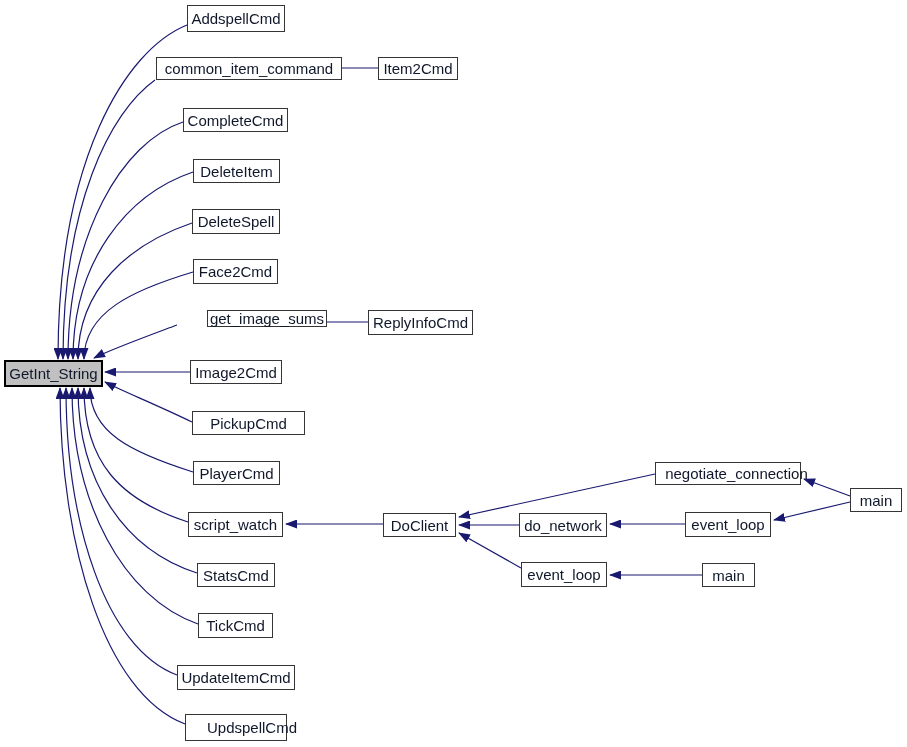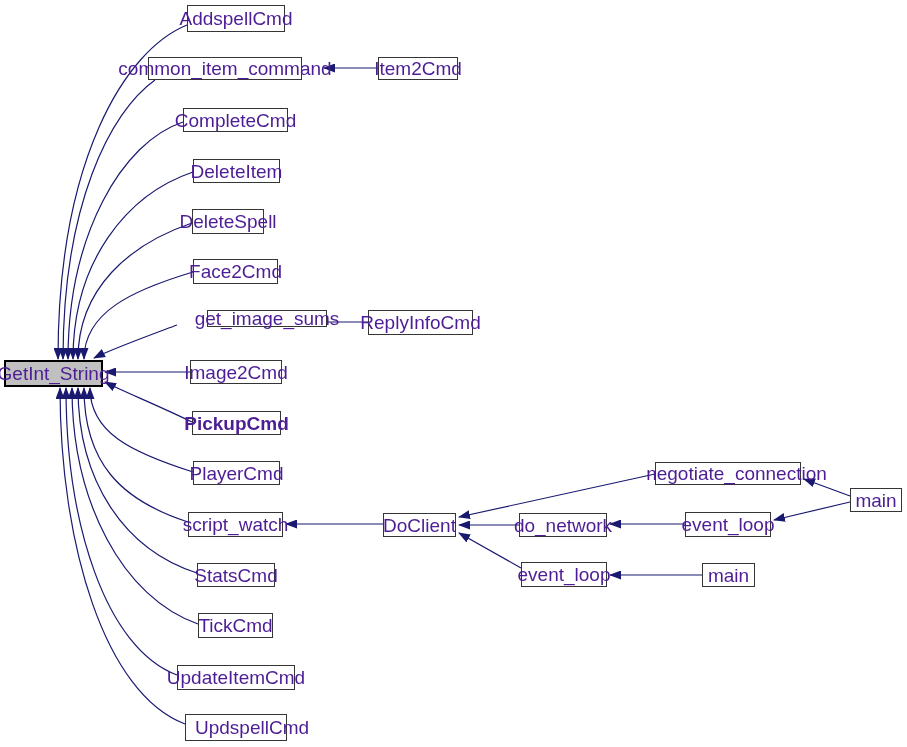--- a/index.html
+++ b/index.html
@@ -21,22 +21,22 @@
     left: 0;
   }
   .node {
     position: absolute;
     box-sizing: border-box;
     display: flex;
     align-items: center;
     justify-content: center;
     background: #ffffff;
     border: 1.5px solid #353535;
-    color: #4c1d95;
-    font-size: 19px;
+    color: #0f172a;
+    font-size: 15px;
     line-height: 1;
     white-space: nowrap;
     cursor: pointer;
     z-index: 2;
   }
   .node.highlight {
     background: #c0c0c0;
     border: 2px solid #000000;
   }
 </style>
@@ -70,31 +70,31 @@
       <path d="M383,524 L286,524" fill="none" stroke="#191970" stroke-width="1.2" marker-end="url(#arrow)"></path>
       <path d="M519,525 L459,525" fill="none" stroke="#191970" stroke-width="1.2" marker-end="url(#arrow)"></path>
       <path d="M685,524 L610,524" fill="none" stroke="#191970" stroke-width="1.2" marker-end="url(#arrow)"></path>
       <path d="M655,474 L459,517" fill="none" stroke="#191970" stroke-width="1.2" marker-end="url(#arrow)"></path>
       <path d="M521,568 L459,533" fill="none" stroke="#191970" stroke-width="1.2" marker-end="url(#arrow)"></path>
       <path d="M702,575 L610,575" fill="none" stroke="#191970" stroke-width="1.2" marker-end="url(#arrow)"></path>
       <path d="M850,496 L804,479" fill="none" stroke="#191970" stroke-width="1.2" marker-end="url(#arrow)"></path>
       <path d="M850,502 L774,520" fill="none" stroke="#191970" stroke-width="1.2" marker-end="url(#arrow)"></path>
     </svg>
     <div class="node" style="left: 187px; top: 5px; width: 98px; height: 27px; border-color: rgb(53, 53, 53); background: rgb(255, 255, 255);">AddspellCmd</div>
-    <div class="node" style="left: 148px; top: 57px; width: 154px; height: 23px; border-color: rgb(53, 53, 53); background: rgb(255, 255, 255);">common_item_command</div>
+    <div class="node" style="left: 156px; top: 57px; width: 186px; height: 23px; border-color: rgb(53, 53, 53); background: rgb(255, 255, 255);">common_item_command</div>
     <div class="node" style="left: 378px; top: 57px; width: 80px; height: 23px; border-color: rgb(53, 53, 53); background: rgb(255, 255, 255);">Item2Cmd</div>
     <div class="node" style="left: 183px; top: 108px; width: 105px; height: 24px; border-color: rgb(53, 53, 53); background: rgb(255, 255, 255);">CompleteCmd</div>
     <div class="node" style="left: 193px; top: 159px; width: 87px; height: 24px; border-color: rgb(53, 53, 53); background: rgb(255, 255, 255);">DeleteItem</div>
-    <div class="node" style="left: 192px; top: 209px; width: 72px; height: 25px; border-color: rgb(53, 53, 53); background: rgb(255, 255, 255);">DeleteSpell</div>
+    <div class="node" style="left: 192px; top: 209px; width: 88px; height: 25px; border-color: rgb(53, 53, 53); background: rgb(255, 255, 255);">DeleteSpell</div>
     <div class="node" style="left: 193px; top: 259px; width: 85px; height: 25px; border-color: rgb(53, 53, 53); background: rgb(255, 255, 255);">Face2Cmd</div>
     <div class="node" style="left: 177px; top: 310px; width: 120px; height: 17px; border-color: rgb(53, 53, 53); background: rgb(255, 255, 255); margin-left: 30px;">get_image_sums</div>
     <div class="node" style="left: 368px; top: 310px; width: 105px; height: 25px; border-color: rgb(53, 53, 53); background: rgb(255, 255, 255);">ReplyInfoCmd</div>
     <div class="node highlight" style="left: 4px; top: 360px; width: 99px; height: 27px; border-color: rgb(0, 0, 0); background: rgb(192, 192, 192);">GetInt_String</div>
     <div class="node" style="left: 190px; top: 360px; width: 92px; height: 24px; border-color: rgb(53, 53, 53); background: rgb(255, 255, 255); text-align: right;">Image2Cmd</div>
-    <div class="node" style="left: 192px; top: 411px; width: 89px; height: 24px; border-color: rgb(53, 53, 53); background: rgb(255, 255, 255); font-weight: bold;">PickupCmd</div>
+    <div class="node" style="left: 192px; top: 411px; width: 113px; height: 24px; border-color: rgb(53, 53, 53); background: rgb(255, 255, 255);">PickupCmd</div>
     <div class="node" style="left: 193px; top: 461px; width: 87px; height: 24px; border-color: rgb(53, 53, 53); background: rgb(255, 255, 255);">PlayerCmd</div>
     <div class="node" style="left: 188px; top: 512px; width: 95px; height: 25px; border-color: rgb(53, 53, 53); background: rgb(255, 255, 255);">script_watch</div>
     <div class="node" style="left: 197px; top: 563px; width: 78px; height: 24px; border-color: rgb(53, 53, 53); background: rgb(255, 255, 255);">StatsCmd</div>
     <div class="node" style="left: 198px; top: 613px; width: 75px; height: 25px; border-color: rgb(53, 53, 53); background: rgb(255, 255, 255);">TickCmd</div>
     <div class="node" style="left: 177px; top: 665px; width: 118px; height: 25px; border-color: rgb(53, 53, 53); background: rgb(255, 255, 255);">UpdateItemCmd</div>
     <div class="node" style="left: 185px; top: 714px; width: 102px; height: 27px; border-color: rgb(53, 53, 53); background: rgb(255, 255, 255); padding-left: 32px;">UpdspellCmd</div>
     <div class="node" style="left: 383px; top: 513px; width: 73px; height: 24px; border-color: rgb(53, 53, 53); background: rgb(255, 255, 255);">DoClient</div>
     <div class="node" style="left: 519px; top: 513px; width: 88px; height: 24px; border-color: rgb(53, 53, 53); background: rgb(255, 255, 255);">do_network</div>
     <div class="node" style="left: 685px; top: 512px; width: 86px; height: 25px; border-color: rgb(53, 53, 53); background: rgb(255, 255, 255);">event_loop</div>
     <div class="node" style="left: 655px; top: 462px; width: 146px; height: 23px; border-color: rgb(53, 53, 53); background: rgb(255, 255, 255); padding-left: 17px;">negotiate_connection</div>

